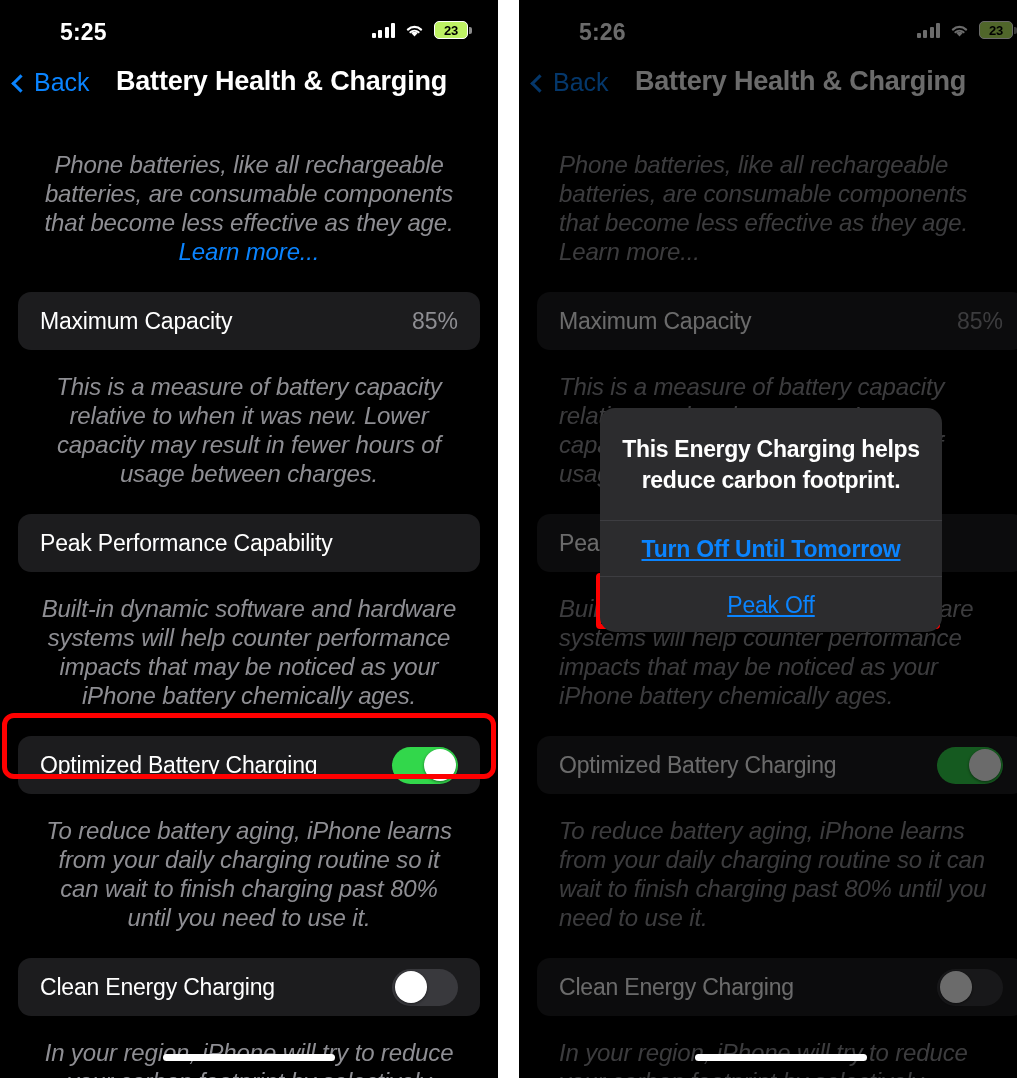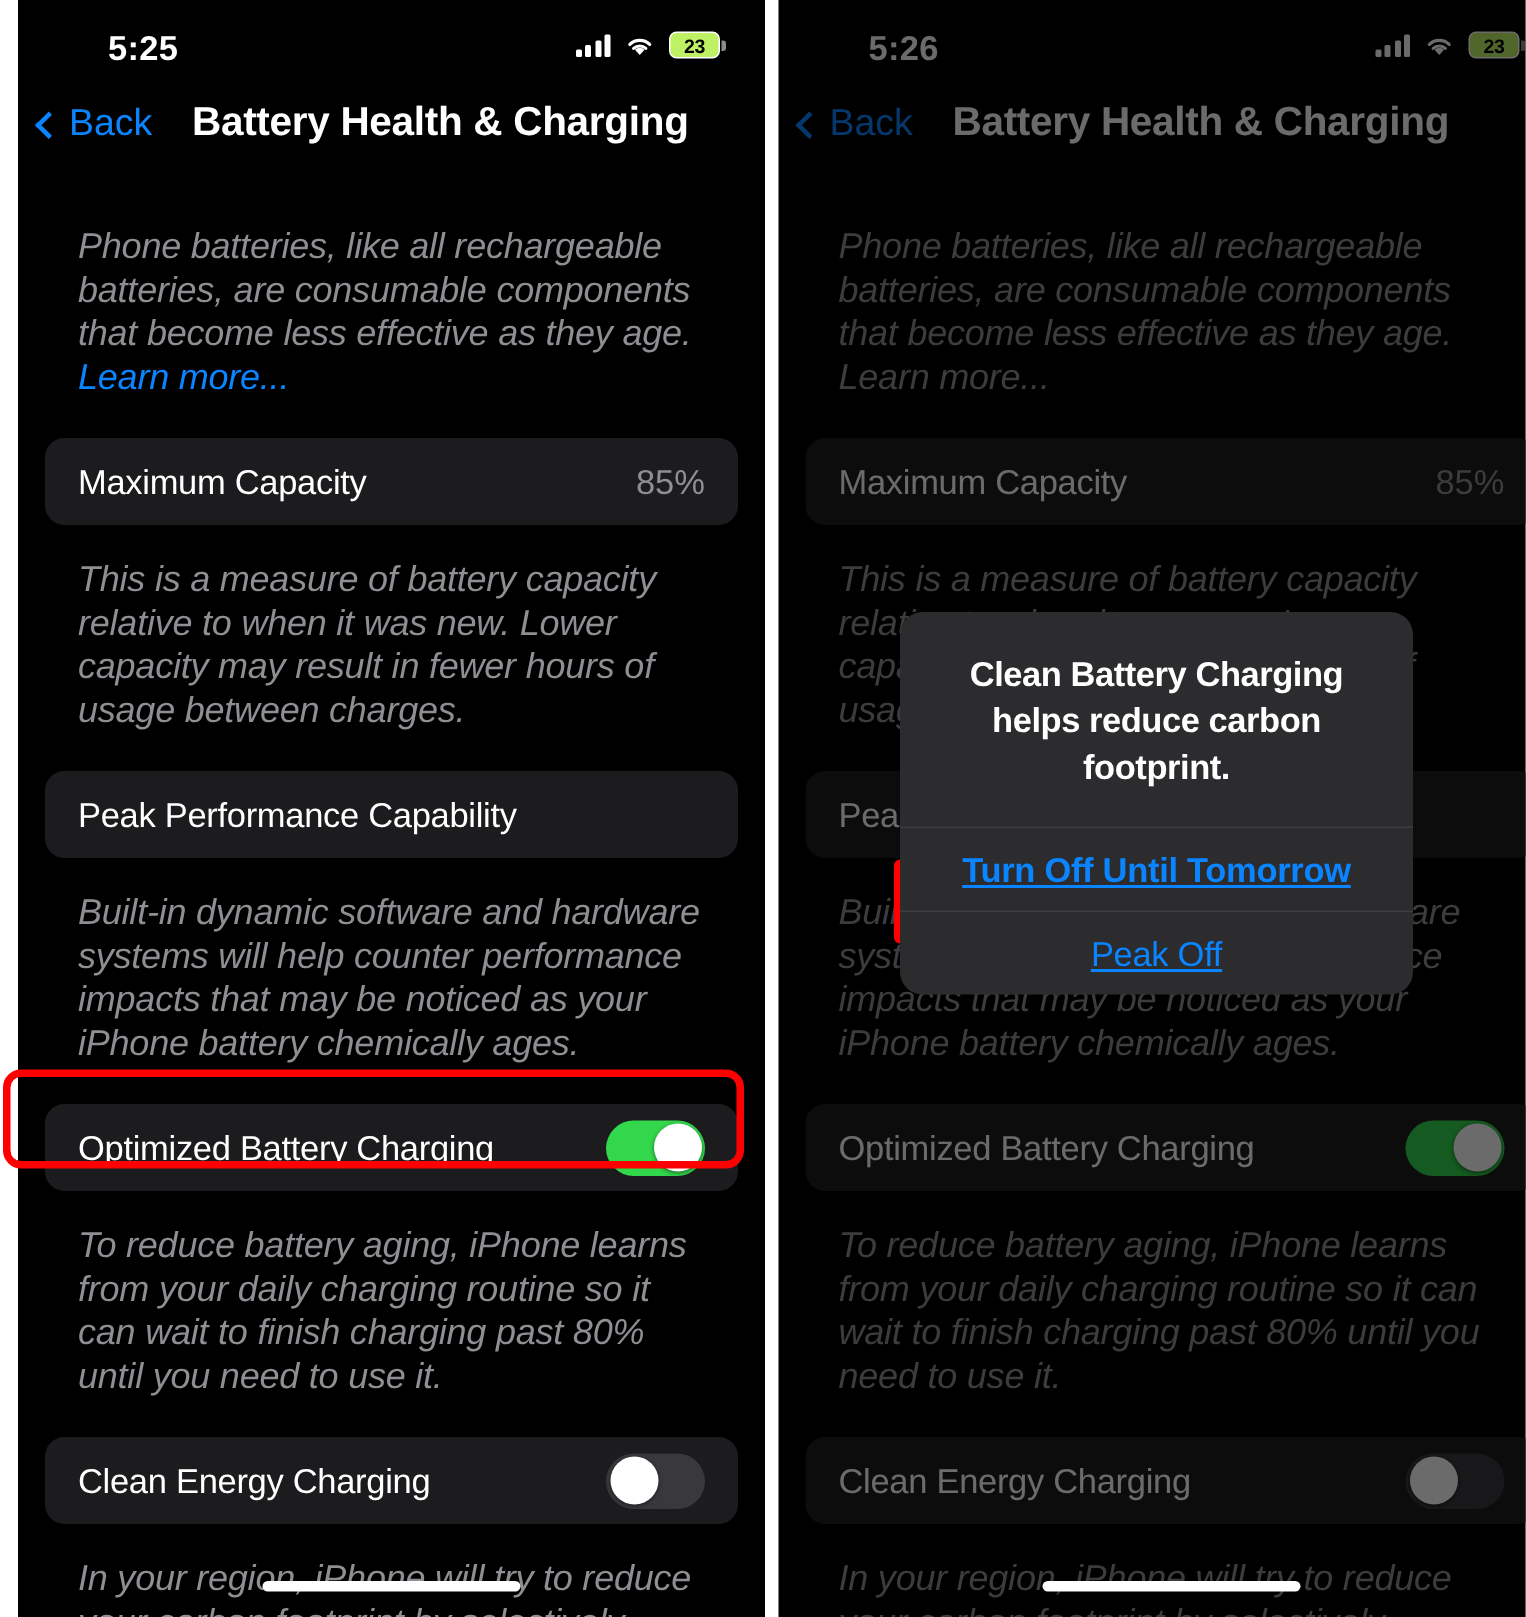--- a/index.html
+++ b/index.html
@@ -8,21 +8,21 @@
     background:#ffffff;
     font-family:"Liberation Sans", sans-serif;
     overflow:hidden;
   }
   .stage { position:relative; width:1017px; height:1078px; background:#ffffff; }
 
   .phone {
     position:absolute; top:0; height:1078px; width:498px;
     background:#000000; overflow:hidden;
   }
-  .phone.left  { left:12px; }
+  .phone.left  { left:0;text-align:center; }
   .phone.right { left:519px; width:524px; }
 
   
   .statusbar {
     position:relative; height:58px;
   }
   .sb-time {
     position:absolute; left:60px; top:19px;
     font-size:23px; font-weight:bold; color:#ffffff;
     letter-spacing:.2px;
@@ -274,21 +274,21 @@
           <span class="card-label">Clean Energy Charging</span>
           <span class="toggle off">
               <span class="knob"></span>
             </span>
         </div>
         <p class="desc under"><span>In your region, iPhone will try to reduce your carbon footprint by selectively charging when lower carbon emission electricity is available. iPhone learns from your daily charging routine so it can reach full charge before you need to use it. </span></p>
       </div>
     </div>
 
     <div class="sheet">
-      <div class="sheet-title">Clean Battery Charging helps reduce carbon footprint.</div>
+      <div class="sheet-title">This Energy Charging helps reduce carbon footprint.</div>
       <div class="sheet-btn bold">Turn Off Until Tomorrow</div>
       <div class="sheet-btn">Peak Off</div>
     </div>
 
     <div class="home-indicator"></div>
   </div>
 
   <div class="redbox" id="redbox-left"></div>
   <div class="redbox" id="redbox-right"></div>
 

